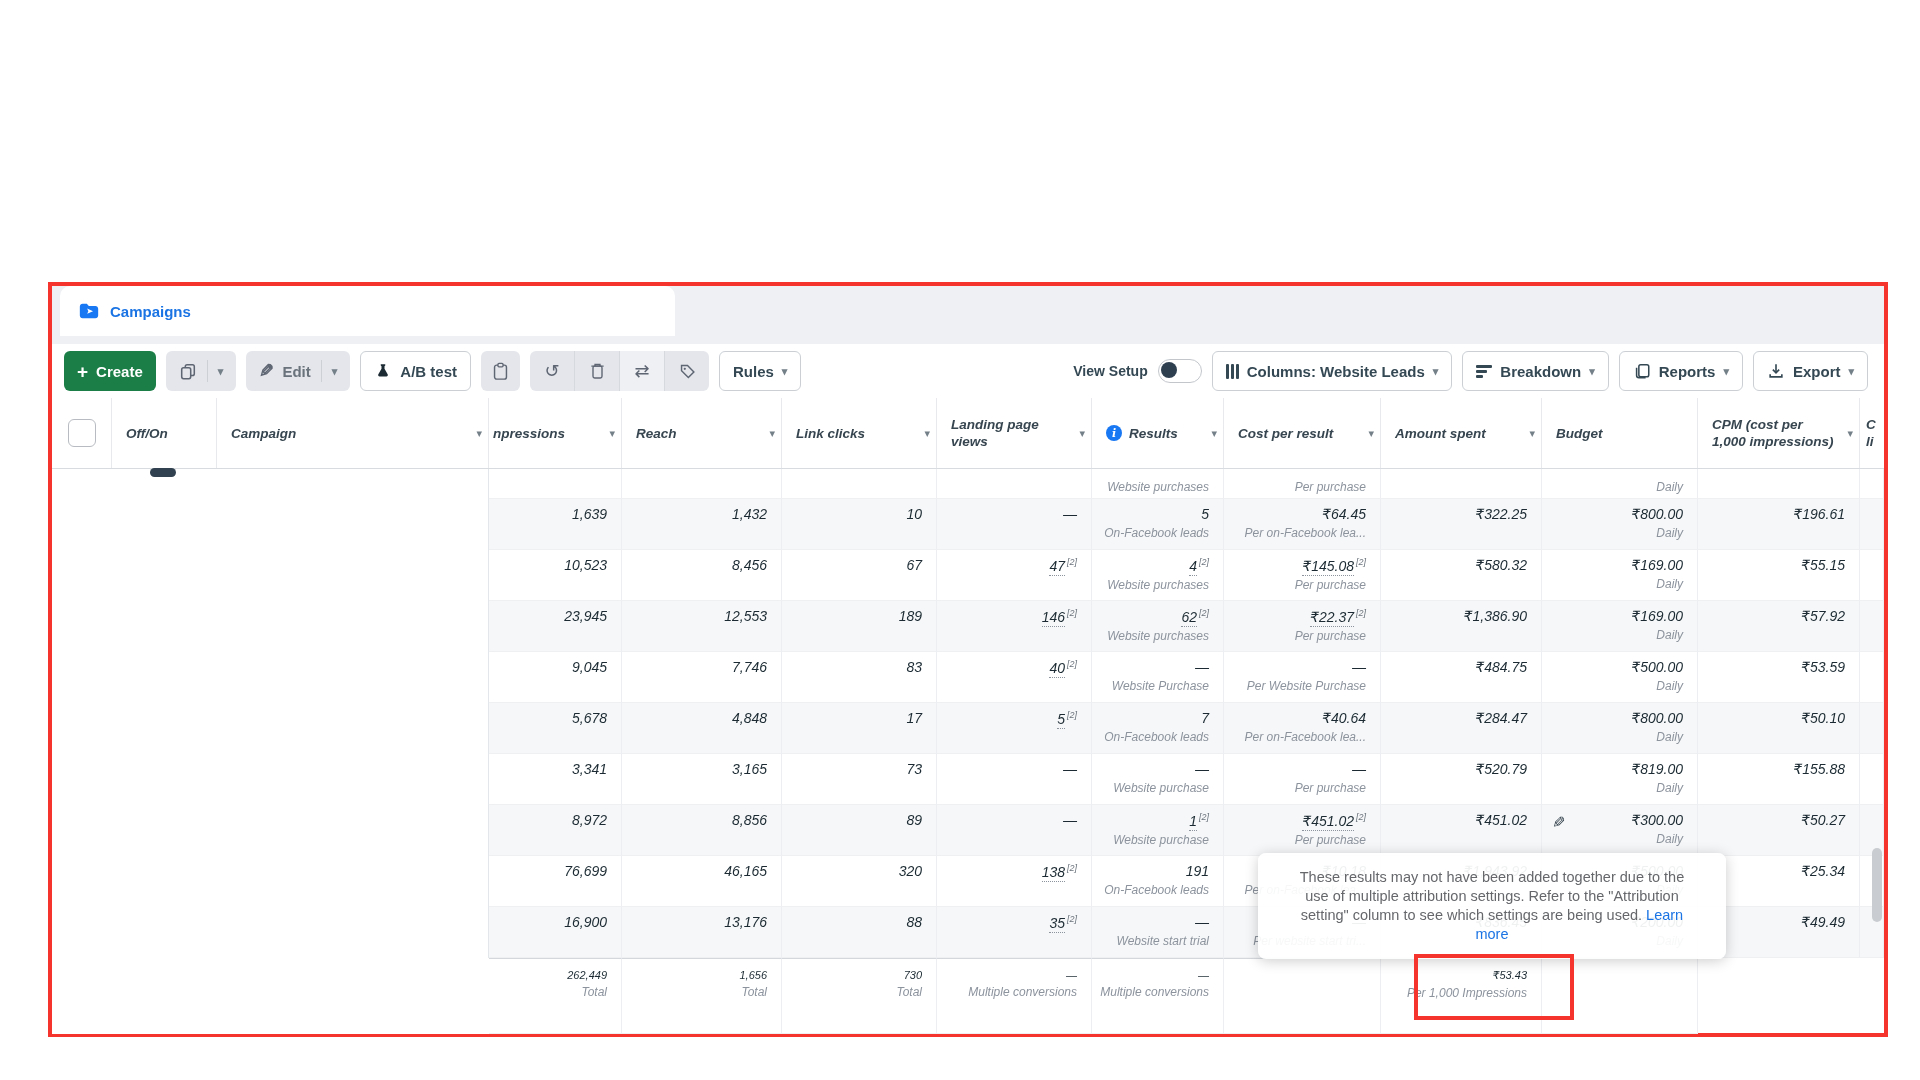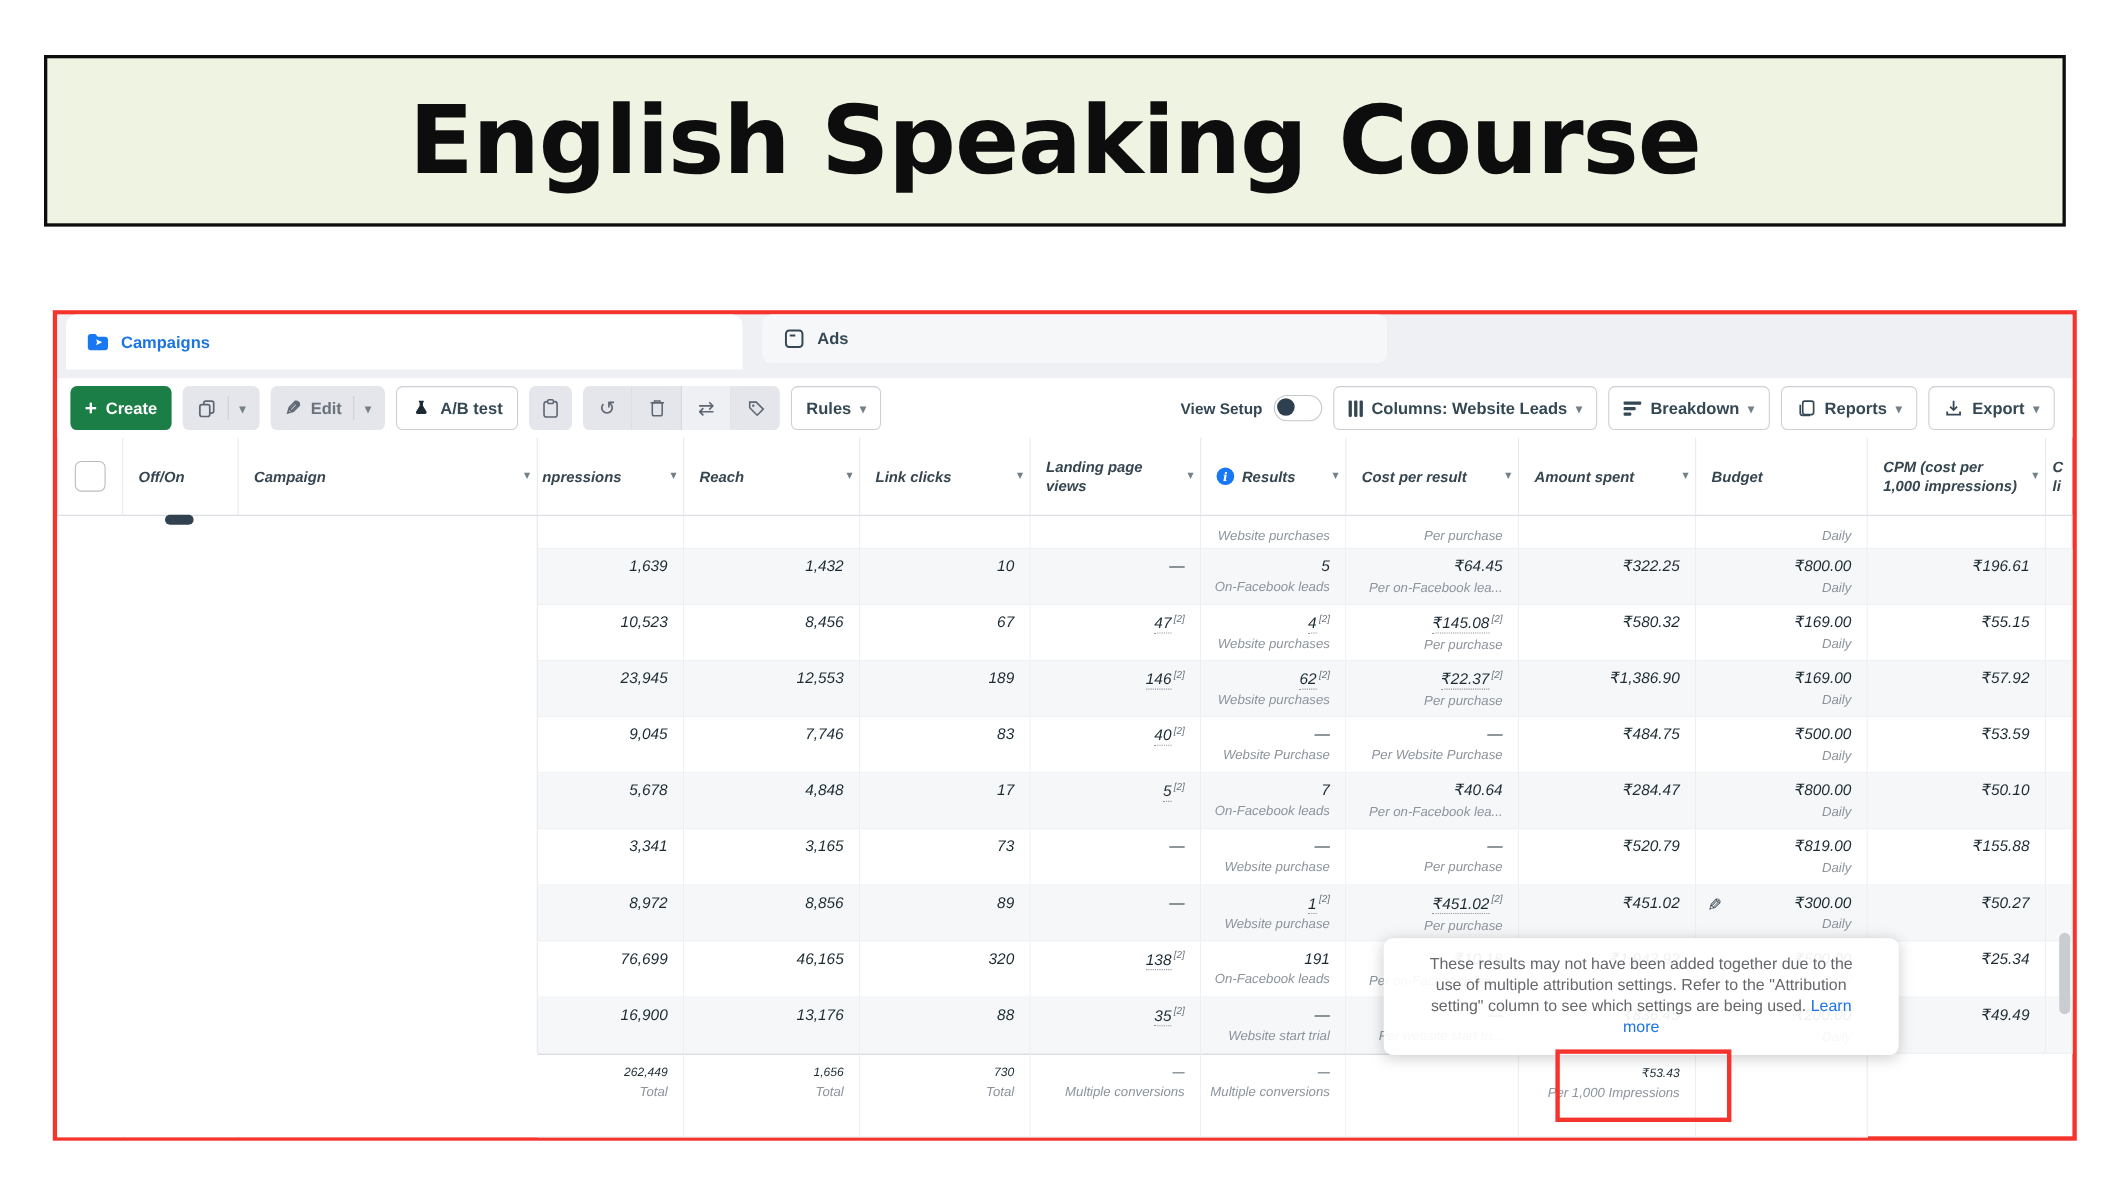--- a/index.html
+++ b/index.html
@@ -80,44 +80,32 @@
              border:4px solid #f5342e;z-index:7;}
   .mini-toggle{position:absolute;left:150px;top:468px;width:26px;height:9px;border-radius:5px;background:#31414f;z-index:3;}
   .scroll-thumb{position:absolute;left:1872px;top:848px;width:10px;height:74px;border-radius:5px;background:#c9cdd2;z-index:4;}
   svg.ic{display:block;}
 </style>
 </head>
 <body>
 
 <div class="page">
 
-  <div class="title-box">
-    <span>English Speaking Course</span>
-  </div>
 
   <div class="panel">
 
     <div class="tabstrip">
       <div class="tab active">
         <span class="tabicon">
           <svg class="ic" width="22" height="22" viewBox="0 0 24 24">
             <path d="M2 7c0-1.7 1.3-3 3-3h4.6l2.2 2.6H19c1.7 0 3 1.3 3 3V17c0 1.7-1.3 3-3 3H5c-1.7 0-3-1.3-3-3z" fill="#1877f2"></path>
             <path d="M10 9.2l6.4 3-6.4 2.9 1.3-2.9z" fill="#fff"></path>
           </svg>
         </span>
         <span>Campaigns</span>
-      </div>
-      <div class="tab inactive ads">
-        <span class="tabicon">
-          <svg class="ic" width="20" height="20" viewBox="0 0 20 20">
-            <rect x="2.5" y="2.5" width="15" height="15" rx="3" fill="none" stroke="#344854" stroke-width="1.8"></rect>
-            <line x1="6" y1="7" x2="11" y2="7" stroke="#344854" stroke-width="1.8"></line>
-          </svg>
-        </span>
-        <span>Ads</span>
       </div>
     </div>
 
     <div class="toolbar">
       <button class="btn green">
         <span class="glyph" style="color:#fff;font-size:19px;">+</span>
         <span>Create</span>
       </button>
       <button class="btn">
         <span>

